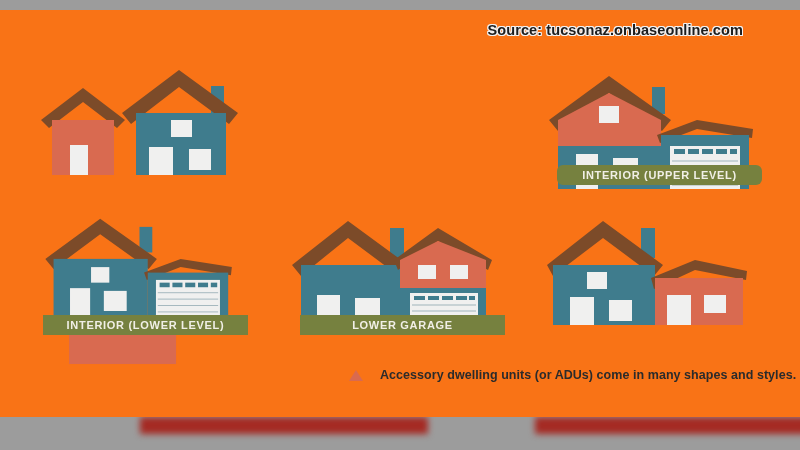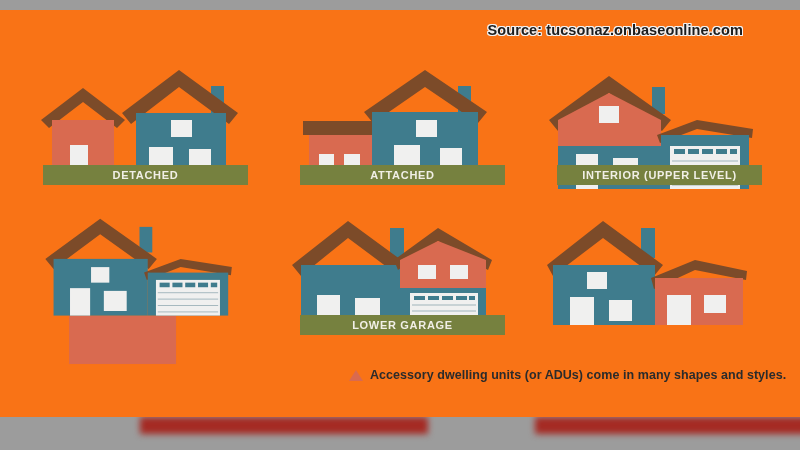--- a/index.html
+++ b/index.html
@@ -83,21 +83,21 @@
     white-space: nowrap;
   }
 
   
   #caption {
     position: absolute;
     left: 349px;
     top: 368px;
     display: flex;
     align-items: center;
-    gap: 7px;
+    gap: 17px;
     white-space: nowrap;
   }
   #caption-bullet {
     width: 0; height: 0;
     border-left: 7px solid transparent;
     border-right: 7px solid transparent;
     border-bottom: 11px solid #d96a50;
   }
   #caption-text {
     font-size: 12.5px;
@@ -122,40 +122,22 @@
       <rect x="19" y="62" width="62" height="55" fill="#d96a50"></rect>
       <rect x="37" y="87" width="18" height="30" fill="#f0f0ef"></rect>
 
       <rect x="178" y="28" width="13" height="28" fill="#3f7c8d"></rect>
       <polygon points="89,55 146,12 205,55 196,66 146,29 98,66" fill="#7c4b29"></polygon>
       <rect x="103" y="55" width="90" height="62" fill="#3f7c8d"></rect>
       <rect x="138" y="62" width="21" height="17" fill="#f0f0ef"></rect>
       <rect x="116" y="89" width="24" height="28" fill="#f0f0ef"></rect>
       <rect x="156" y="91" width="22" height="21" fill="#f0f0ef"></rect>
     </svg>
-    <div class="label-band" style="left:10px; top:107px; width:205px;">DETACHED</div>
-  </div>
-
-  <div class="cell" style="left:290px; top:58px;">
-    <svg class="art" viewBox="0 0 245 160">
-      <rect x="168" y="28" width="13" height="26" fill="#3f7c8d"></rect>
-
-      <rect x="13" y="63" width="78" height="14" fill="#7c4b29"></rect>
-      <rect x="19" y="77" width="63" height="40" fill="#d96a50"></rect>
-      <rect x="29" y="96" width="15" height="21" fill="#f0f0ef"></rect>
-      <rect x="54" y="96" width="16" height="12" fill="#f0f0ef"></rect>
-
-      <polygon points="74,54 135,12 197,54 188,65 135,29 83,65" fill="#7c4b29"></polygon>
-      <rect x="82" y="54" width="106" height="63" fill="#3f7c8d"></rect>
-      <rect x="126" y="62" width="21" height="17" fill="#f0f0ef"></rect>
-      <rect x="104" y="87" width="26" height="30" fill="#f0f0ef"></rect>
-      <rect x="150" y="90" width="22" height="22" fill="#f0f0ef"></rect>
-    </svg>
-    <div class="label-band" style="left:10px; top:107px; width:205px;">ATTACHED</div>
-  </div>
+  </div>
+
 
   <div class="cell" style="left:547px; top:58px;">
     <svg class="art" viewBox="0 0 245 160">
       <rect x="105" y="29" width="13" height="27" fill="#3f7c8d"></rect>
 
       <polygon points="2,62 62,18 124,62 115,73 62,35 11,73" fill="#7c4b29"></polygon>
       <rect x="11" y="62" width="103" height="26" fill="#d96a50"></rect>
       <polygon points="11,62 62,35 114,62" fill="#d96a50"></polygon>
       <rect x="52" y="48" width="20" height="17" fill="#f0f0ef"></rect>
 
@@ -173,21 +155,21 @@
         <rect x="169" y="91" width="11" height="5"></rect>
         <rect x="183" y="91" width="7" height="5"></rect>
       </g>
       <g stroke="#9fb4ba" stroke-width="1">
         <line x1="125" y1="103" x2="191" y2="103"></line>
         <line x1="125" y1="111" x2="191" y2="111"></line>
         <line x1="125" y1="119" x2="191" y2="119"></line>
         <line x1="125" y1="127" x2="191" y2="127"></line>
       </g>
     </svg>
-    <div class="label-band" style="left:10px; top:107px; width:205px;">INTERIOR (UPPER LEVEL)</div>
+    <div class="label-band" style="left:10px; top:107px; width:205px;border-radius:6px;">INTERIOR (UPPER LEVEL)</div>
   </div>
 
   <div class="cell" style="left:33px; top:215px;">
     <svg class="art" viewBox="0 0 245 175">
 
       <rect x="28" y="110" width="117" height="53" fill="#d96a50"></rect>
       <rect x="105" y="13" width="14" height="28" fill="#3f7c8d"></rect>
       <polygon points="2,48 62,4 124,48 115,59 62,21 11,59" fill="#7c4b29"></polygon>
       <rect x="11" y="48" width="103" height="62" fill="#3f7c8d"></rect>
       <rect x="52" y="57" width="20" height="17" fill="#f0f0ef"></rect>
@@ -204,20 +186,21 @@
         <rect x="169" y="74" width="11" height="5"></rect>
         <rect x="183" y="74" width="7" height="5"></rect>
       </g>
       <g stroke="#9fb4ba" stroke-width="1">
         <line x1="125" y1="85" x2="191" y2="85"></line>
         <line x1="125" y1="92" x2="191" y2="92"></line>
         <line x1="125" y1="99" x2="191" y2="99"></line>
         <line x1="125" y1="106" x2="191" y2="106"></line>
       </g>
     </svg>
+    <div class="label-band" style="left:10px; top:100px; width:205px;">INTERIOR (LOWER LEVEL)</div>
   </div>
 
   <div class="cell" style="left:290px; top:215px;">
     <svg class="art" viewBox="0 0 245 160">
       <rect x="100" y="13" width="14" height="30" fill="#3f7c8d"></rect>
       <polygon points="2,50 58,6 118,50 109,61 58,23 11,61" fill="#7c4b29"></polygon>
       <rect x="11" y="50" width="99" height="60" fill="#3f7c8d"></rect>
       <rect x="27" y="80" width="23" height="30" fill="#f0f0ef"></rect>
       <rect x="65" y="83" width="25" height="22" fill="#f0f0ef"></rect>
 

